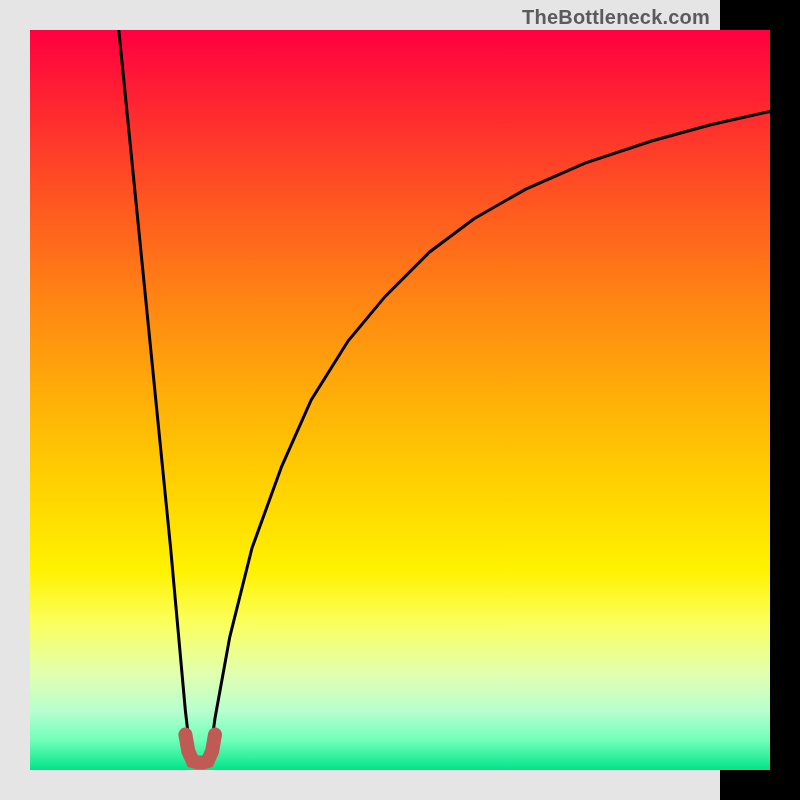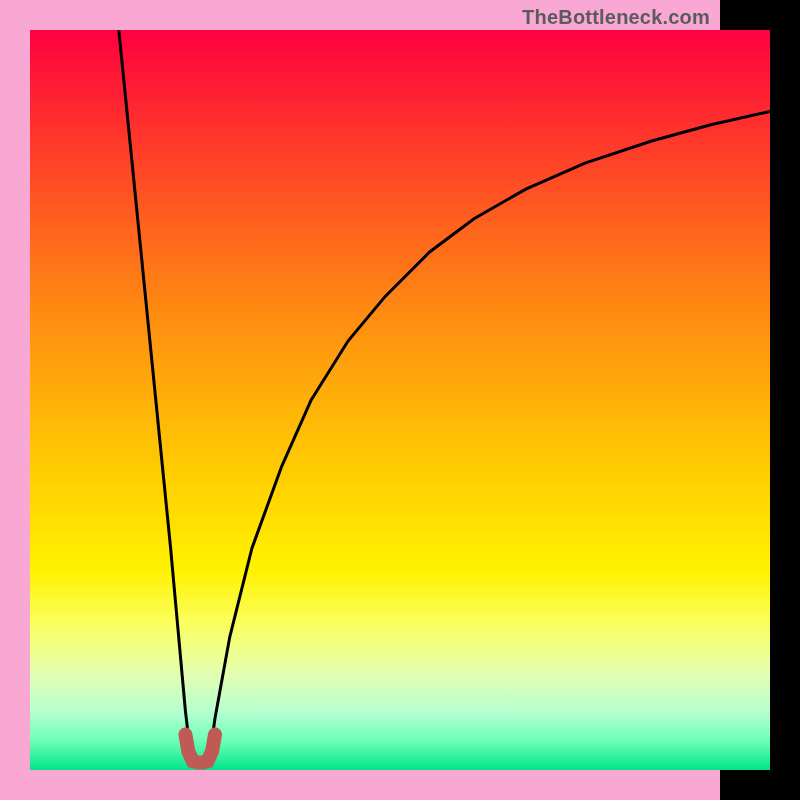--- a/index.html
+++ b/index.html
@@ -10,21 +10,21 @@
     background: #000;
     overflow: hidden;
     font-family: Arial, Helvetica, sans-serif;
   }
   .frame {
     position: absolute;
     left: 0;
     top: 0;
     width: 720px;
     height: 800px;
-    background: #f9a8d4;
+    background: #e5e5e5;
   }
   .plot {
     position: absolute;
     left: 30px;
     top: 30px;
     width: 740px;
     height: 740px;
     background: linear-gradient(
       to bottom,
       #ff0040 0%,

